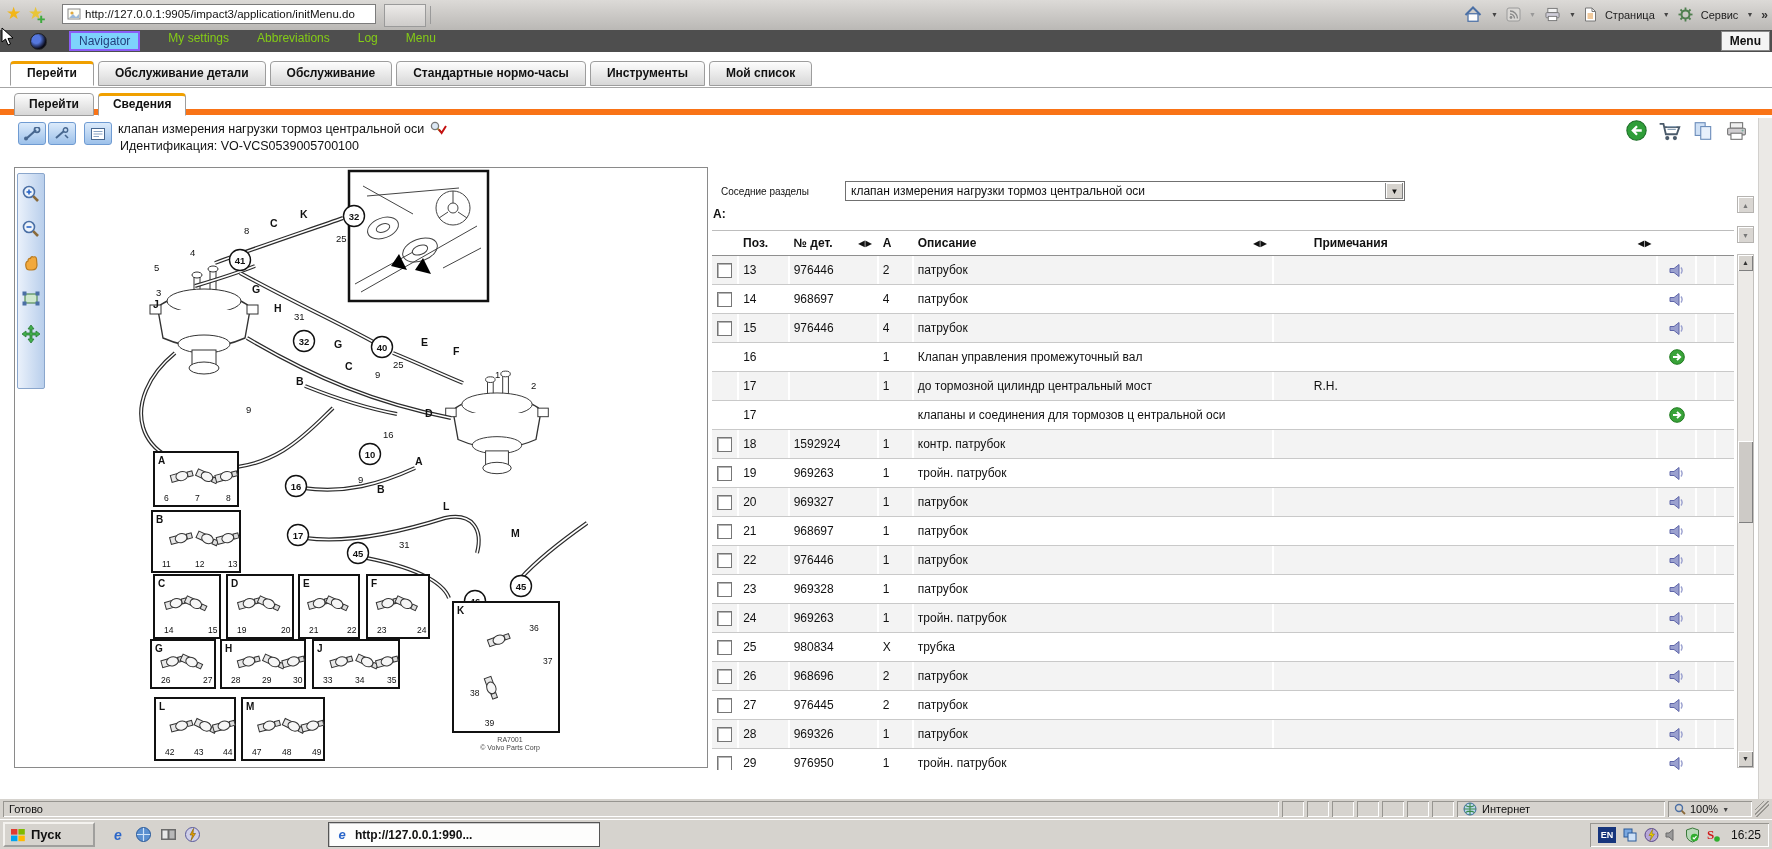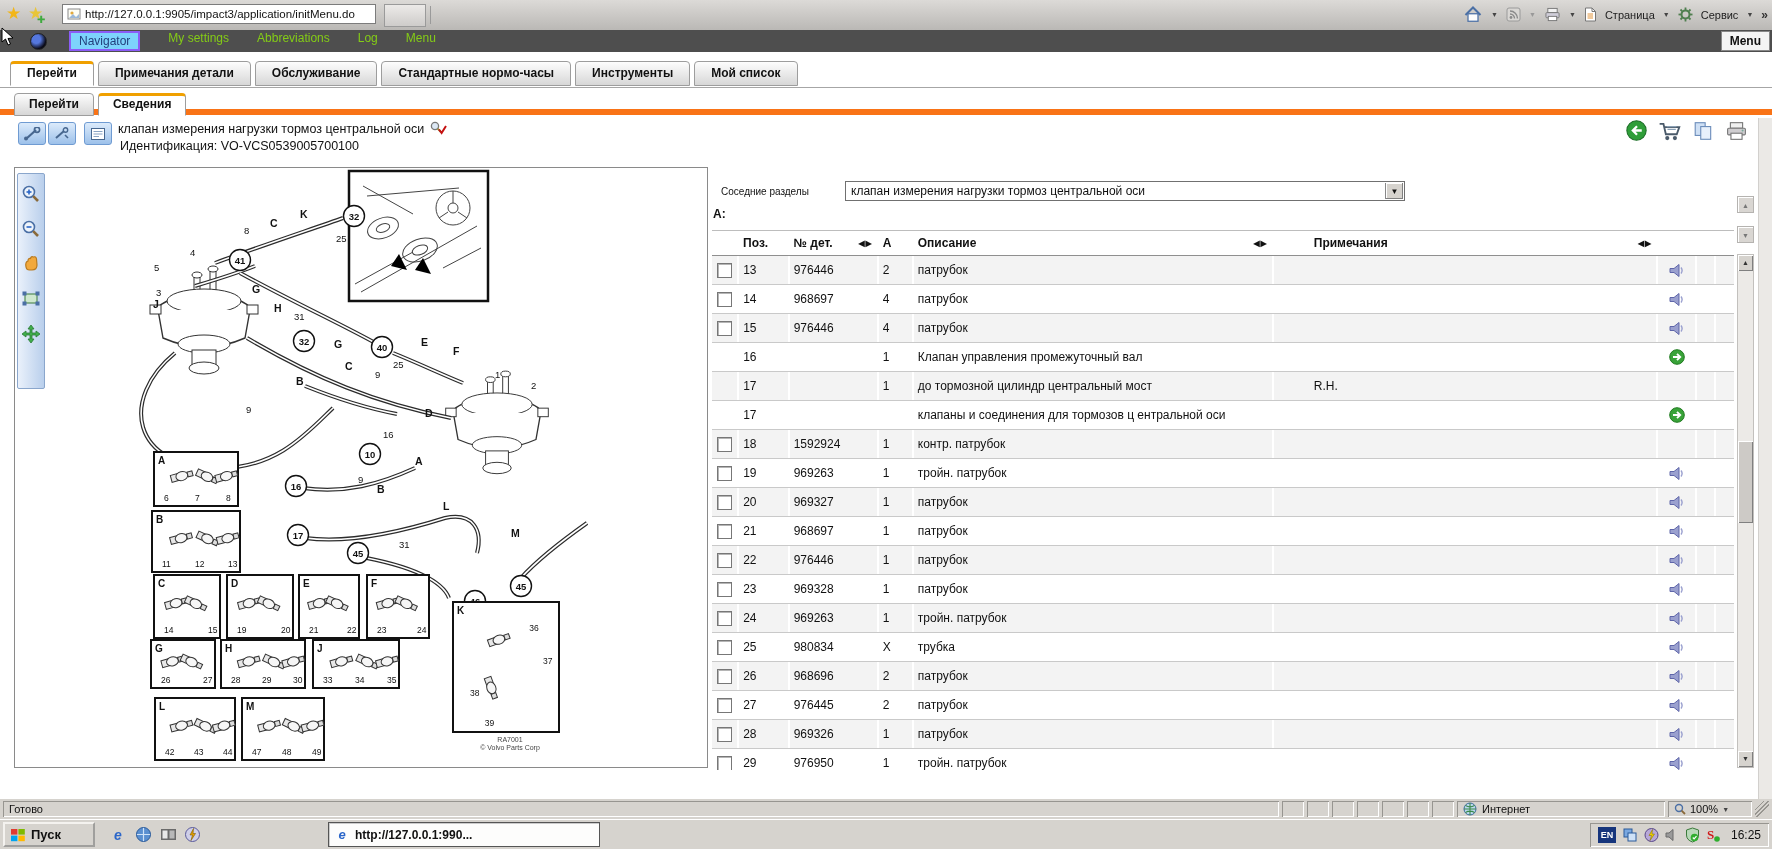--- a/index.html
+++ b/index.html
@@ -195,21 +195,21 @@
     <div class="mitems" id="menubar">
         <div class="mitem active">Navigator</div>
         <div class="mitem">My settings</div>
         <div class="mitem">Abbreviations</div>
         <div class="mitem">Log</div>
         <div class="mitem">Menu</div>
       </div>
     <div class="menu-btn">Menu</div>
   </div>
 
-  <div class="tabs" id="main-tabs"><div class="tab active">Перейти</div><div class="tab">Примечания детали</div><div class="tab">Обслуживание</div><div class="tab">Стандартные нормо-часы</div><div class="tab">Инструменты</div><div class="tab">Мой список</div></div>
+  <div class="tabs" id="main-tabs"><div class="tab active">Перейти</div><div class="tab">Обслуживание детали</div><div class="tab">Обслуживание</div><div class="tab">Стандартные нормо-часы</div><div class="tab">Инструменты</div><div class="tab">Мой список</div></div>
   <div class="subtabs" id="sub-tabs"><div class="tab">Перейти</div><div class="tab active">Сведения</div></div>
 
   <div class="hbtn" style="left:18px;top:122px;">
     <svg width="18" height="14" viewBox="0 0 18 14">
         <line x1="3" y1="12" x2="13" y2="3" stroke="#47678f" stroke-width="2.2"></line>
         <circle cx="14" cy="2.8" r="2.6" fill="none" stroke="#47678f" stroke-width="1.6"></circle>
         <circle cx="3" cy="11.5" r="2" fill="#47678f"></circle>
       </svg>
   </div>
   <div class="hbtn" style="left:48px;top:122px;">

